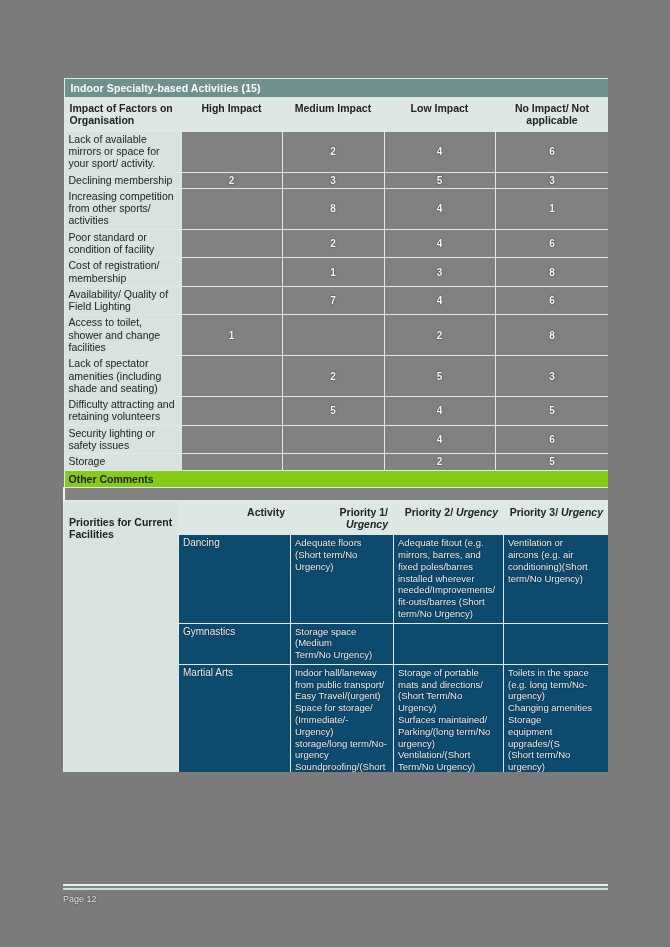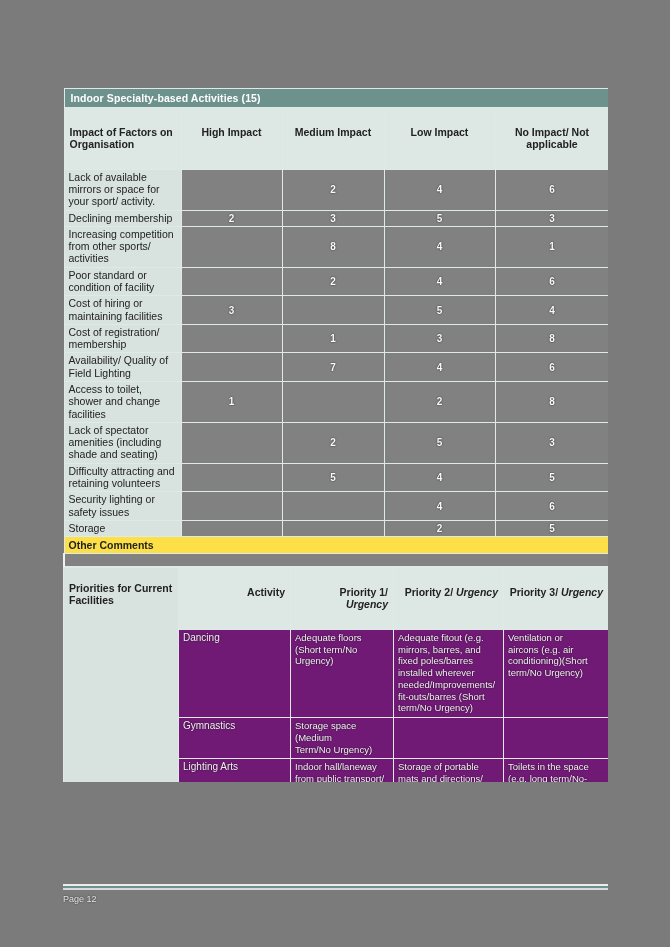--- a/index.html
+++ b/index.html
@@ -1,40 +1,40 @@
 <!DOCTYPE html>
 <html><head>
 <meta charset="utf-8">
 <style>
   html,body{margin:0;padding:0;}
   .canvas{
     position:relative;width:670px;height:947px;background:#7b7b7b;overflow:hidden;
     font-family:"Liberation Sans",sans-serif;
   }
-  .doc{position:absolute;left:63px;top:88px;width:545px;height:694px;overflow:hidden;}
+  .doc{position:absolute;left:63px;top:78px;width:545px;height:694px;overflow:hidden;}
   table{border-collapse:collapse;table-layout:fixed;width:545px;}
   td,th{border:1.6px solid #dfe9e6;overflow:hidden;}
   
   .title-cell{background:#6d918d;color:#ffffff;font-weight:bold;font-size:10.5px;
     padding:3px 6px;letter-spacing:.1px;}
   th{background:#dde7e4;color:#222;font-size:10.5px;font-weight:bold;
-    padding:18px 5px;line-height:1.18;vertical-align:top;text-align:center;}
+    padding:4px 5px;line-height:1.18;vertical-align:top;text-align:center;}
   th.corner{text-align:left;}
   td.factor{background:#d8e2df;color:#222;font-size:10.5px;padding:1px 4px 2px;
     line-height:1.17;vertical-align:top;}
   td.val{background:#818181;color:#fbfbfb;text-align:center;vertical-align:middle;
     font-size:10px;font-weight:bold;}
   .blurtxt{text-shadow:0 0 1.5px rgba(0,0,0,.85);filter:blur(.35px);}
-  td.oc{background:#fde047;color:#222;font-size:10.5px;font-weight:bold;padding:2px 4px;}
+  td.oc{background:#84cc16;color:#222;font-size:10.5px;font-weight:bold;padding:2px 4px;}
   td.band{background:#828282;height:10px;border-left:2px solid #eef3f1;}
   
   .prio th{text-align:right;vertical-align:top;margin-top:15px;}
   .prio td.rowhead{background:#d8e2df;color:#222;font-size:10.5px;font-weight:bold;
     vertical-align:top;padding:14px 5px;line-height:1.18;}
-  .prio td.cell{background:#701a75;color:#f3f3f3;font-size:9.5px;vertical-align:top;
+  .prio td.cell{background:#0c4a6e;color:#f3f3f3;font-size:9.5px;vertical-align:top;
     padding:2px 4px 3px;white-space:pre-line;line-height:1.24;}
   .prio td.activity{font-size:10px;}
   .ital{font-style:italic;}
   
   .footer-rule{position:absolute;left:63px;top:884px;width:545px;height:6px;
     background:linear-gradient(#ececec 0 1.5px,#6d918d 1.5px 4.5px,#dadada 4.5px 6px);}
   .footer{position:absolute;left:63px;top:894px;width:545px;display:flex;
     justify-content:space-between;color:#ececec;font-size:9px;line-height:1.2;}
 </style>
 </head>
@@ -84,27 +84,20 @@
             <td class="val blurtxt">8</td>
             <td class="val blurtxt">4</td>
             <td class="val blurtxt">1</td>
           </tr>
           <tr>
             <td class="factor">Poor standard or condition of facility</td>
             <td class="val blurtxt"></td>
             <td class="val blurtxt">2</td>
             <td class="val blurtxt">4</td>
             <td class="val blurtxt">6</td>
-          </tr>
-          <tr>
-            <td class="factor">Cost of hiring or maintaining facilities</td>
-            <td class="val blurtxt">3</td>
-            <td class="val blurtxt"></td>
-            <td class="val blurtxt">5</td>
-            <td class="val blurtxt">4</td>
           </tr>
           <tr>
             <td class="factor">Cost of registration/ membership</td>
             <td class="val blurtxt"></td>
             <td class="val blurtxt">1</td>
             <td class="val blurtxt">3</td>
             <td class="val blurtxt">8</td>
           </tr>
           <tr>
             <td class="factor">Availability/ Quality of Field Lighting</td>
@@ -192,21 +185,21 @@
 term/No Urgency)</td>
           </tr>
           <tr>
             <td class="cell activity blurtxt">Gymnastics</td>
             <td class="cell blurtxt">Storage space (Medium
 Term/No Urgency)</td>
             <td class="cell blurtxt"></td>
             <td class="cell blurtxt"></td>
           </tr>
           <tr>
-            <td class="cell activity blurtxt">Lighting Arts</td>
+            <td class="cell activity blurtxt">Martial Arts</td>
             <td class="cell blurtxt">Indoor hall/laneway
 from public transport/
 Easy Travel/(urgent)
 Space for storage/
 (Immediate/- Urgency)
 storage/long term/No-
 urgency
 Soundproofing/(Short
 term/No urgency)</td>
             <td class="cell blurtxt">Storage of portable

